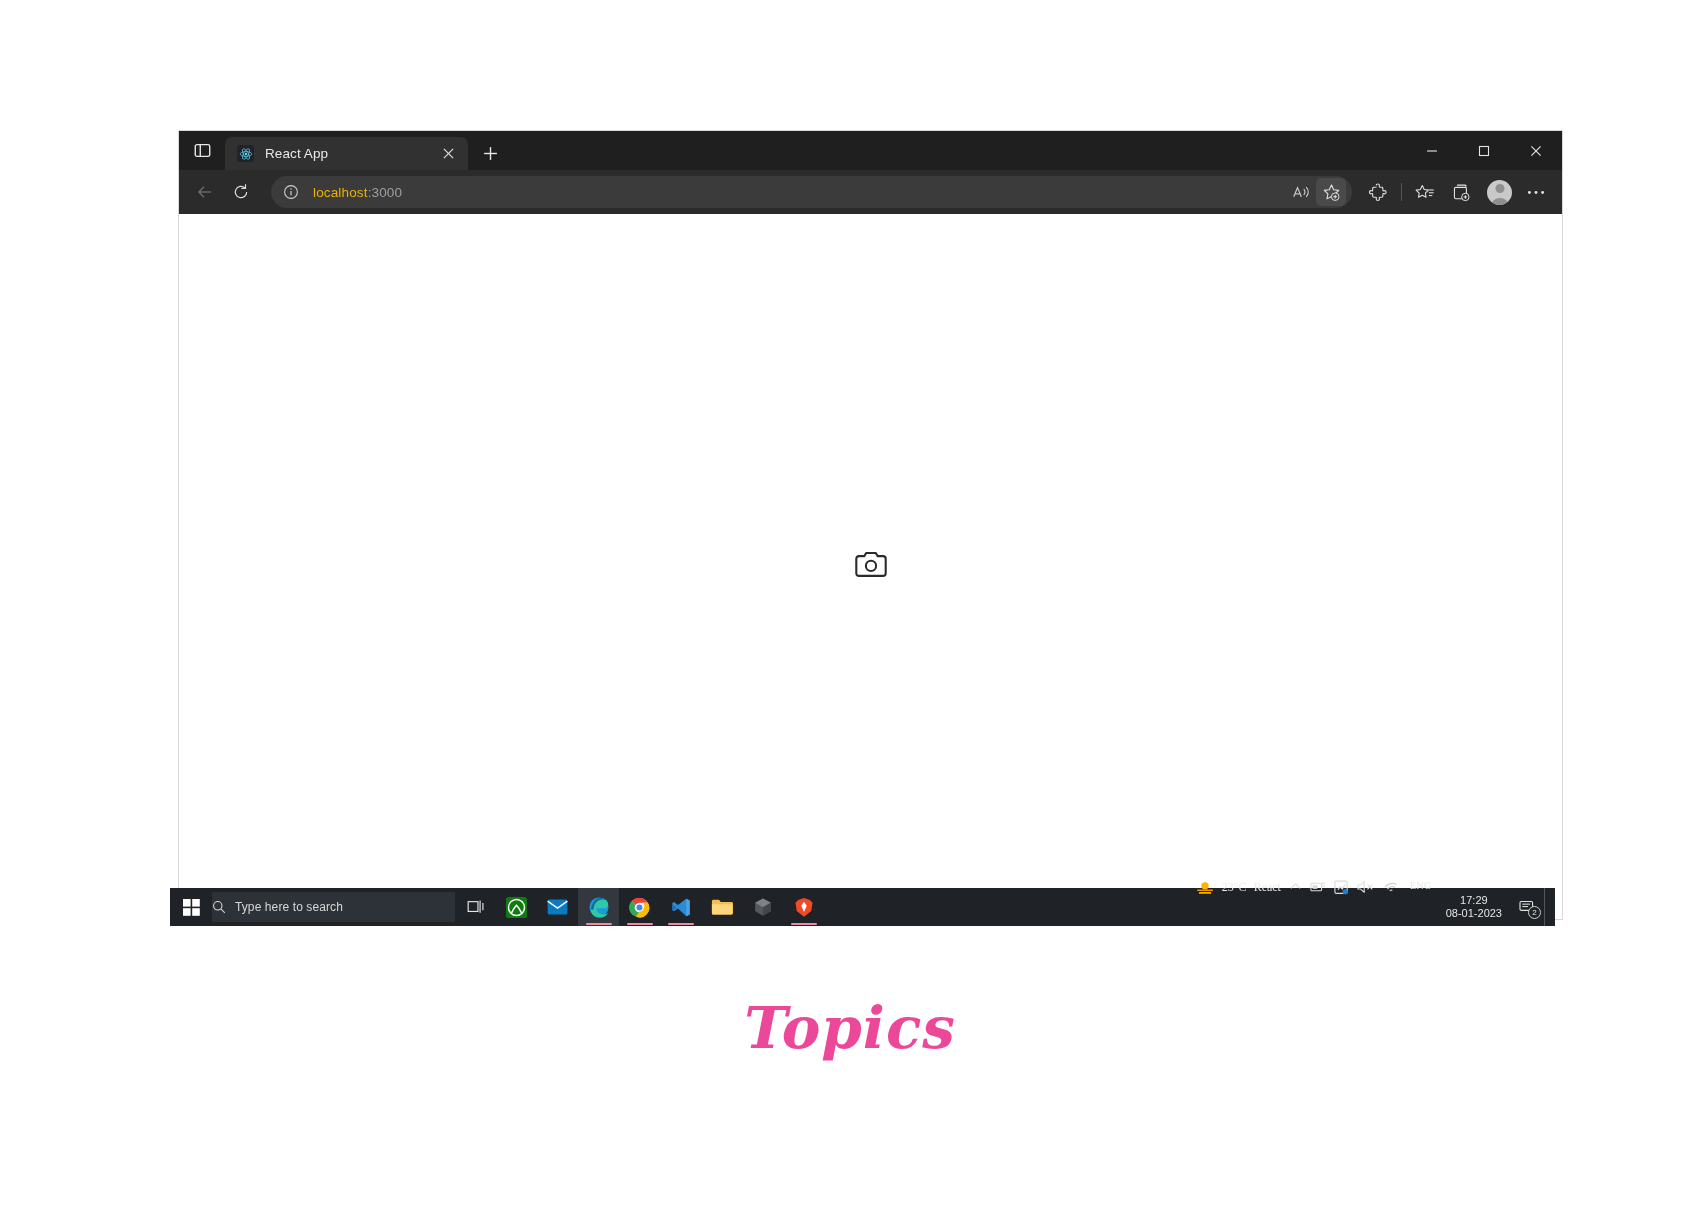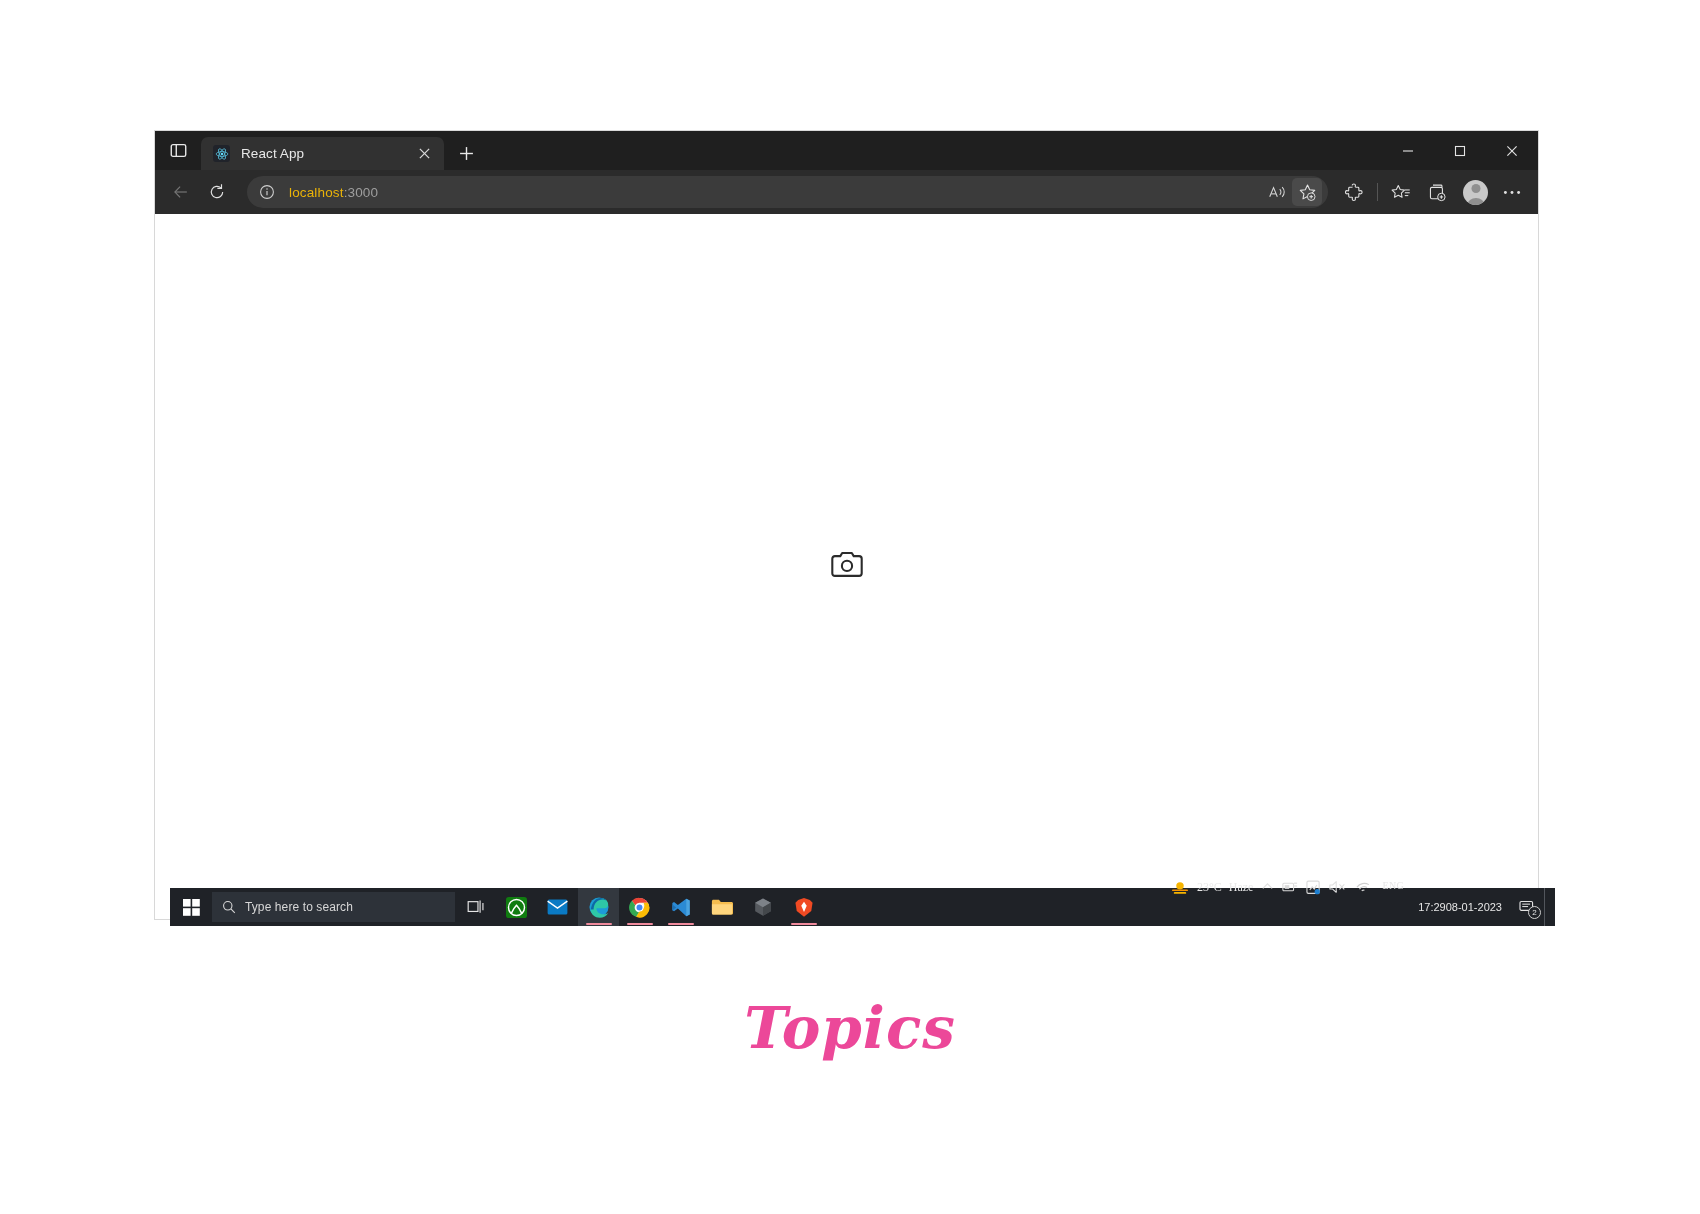--- a/index.html
+++ b/index.html
@@ -8,21 +8,21 @@
     width:1700px; height:1214px;
     background:#ffffff;
     font-family:"Liberation Sans", sans-serif;
     overflow:hidden;
     position:relative;
   }
 
   
   #browser-window {
     position:absolute;
-    left:154px; top:130px;
+    left:178px; top:130px;
     width:1385px; height:790px;
     background:#ffffff;
     border:1px solid #d8d8d8;
     display:flex; flex-direction:column;
     overflow:hidden;
   }
 
   
   #tab-strip {
     height:39px;
@@ -200,21 +200,20 @@
   }
   #start-button {
     width:42px; height:38px;
     display:flex; align-items:center; justify-content:center;
     cursor:pointer;
   }
   #search-box {
     width:243px; height:30px;
     background:#2d3239;
     display:flex; align-items:center;
-    padding-left:10px;
     cursor:text;
   }
   #search-box .label {
     font-size:12px; color:#d7d7d7; margin-left:9px;
     letter-spacing:.1px;
   }
   #task-icons { display:flex; align-items:center; height:38px; }
   .task-icon {
     width:41px; height:38px;
     display:flex; align-items:center; justify-content:center;
@@ -241,21 +240,21 @@
     display:flex; align-items:flex-start;
     height:54px;
     padding:0 4px;
     cursor:pointer;
     font-family:Liberation Serif, serif;
   }
   #weather { padding-left:6px; gap:7px; }
   #weather .wtext { font-size:12px; color:#e9e9e9; }
   #lang { font-size:10px; letter-spacing:.4px; padding:0 6px; }
   #clock {
-    display:flex; flex-direction:row;
+    display:flex; flex-direction:column;
     align-items:center; justify-content:center;
     line-height:1.18;
     font-size:11px;
     padding:0 8px;
     cursor:pointer;
   }
   #notif-btn {
     width:34px; height:38px;
     display:flex; align-items:center; justify-content:center;
     position:relative; cursor:pointer;
@@ -554,21 +553,21 @@
 
   <div id="tray">
 
     <div class="tray-item" id="weather">
       <svg width="20" height="16" viewBox="0 0 22 18">
         <circle cx="11" cy="6.6" r="4.2" fill="#f7b500"></circle>
         <rect x="2" y="10.6" width="18" height="1.9" rx="1" fill="#f39200"></rect>
         <rect x="4" y="13.6" width="14" height="1.9" rx="1" fill="#f7b500"></rect>
       </svg>
       <span class="wtext">23°C</span>
-      <span class="wtext">Haze</span>
+      <span class="wtext">React</span>
     </div>
 
     <div class="tray-item">
       <svg width="13" height="13" viewBox="0 0 14 14">
         <polyline points="2,9 7,4.2 12,9" fill="none" stroke="#e0e0e0" stroke-width="1.3"></polyline>
       </svg>
     </div>
 
     <div class="tray-item">
       <svg width="16" height="14" viewBox="0 0 18 15">

